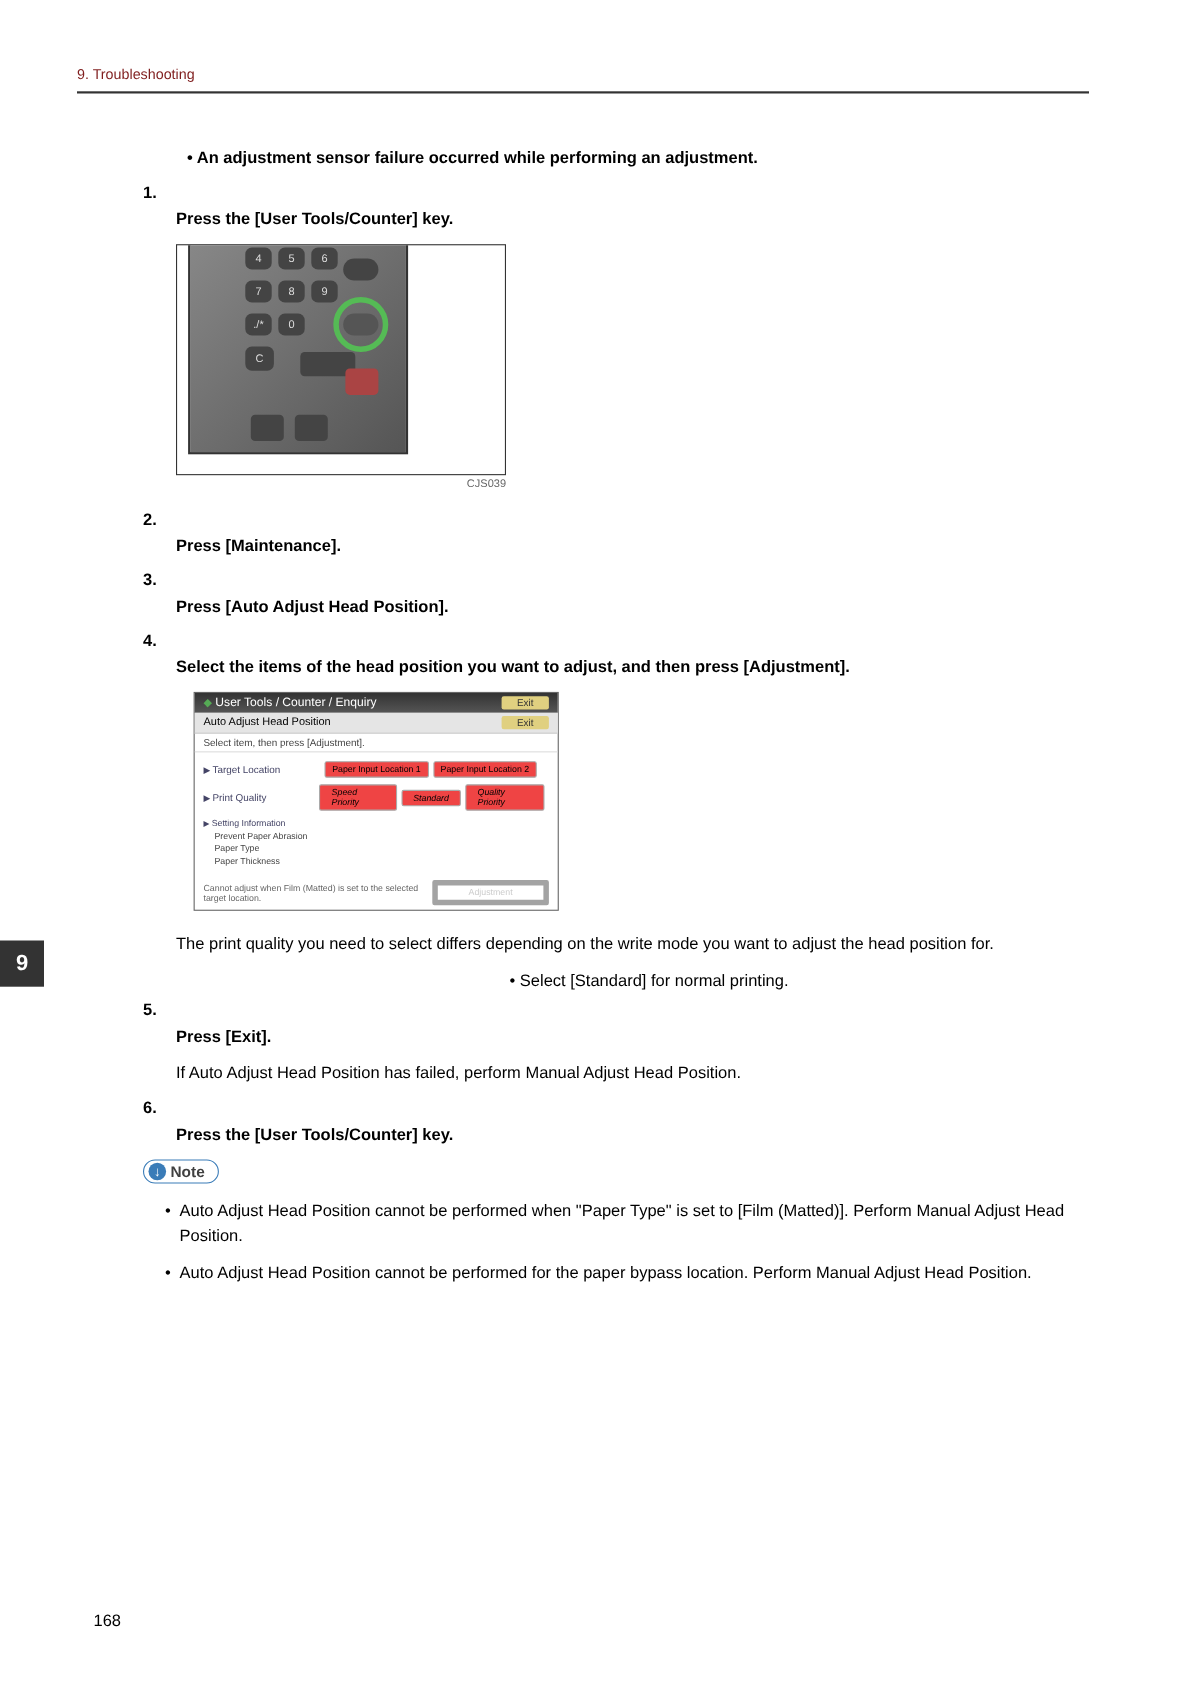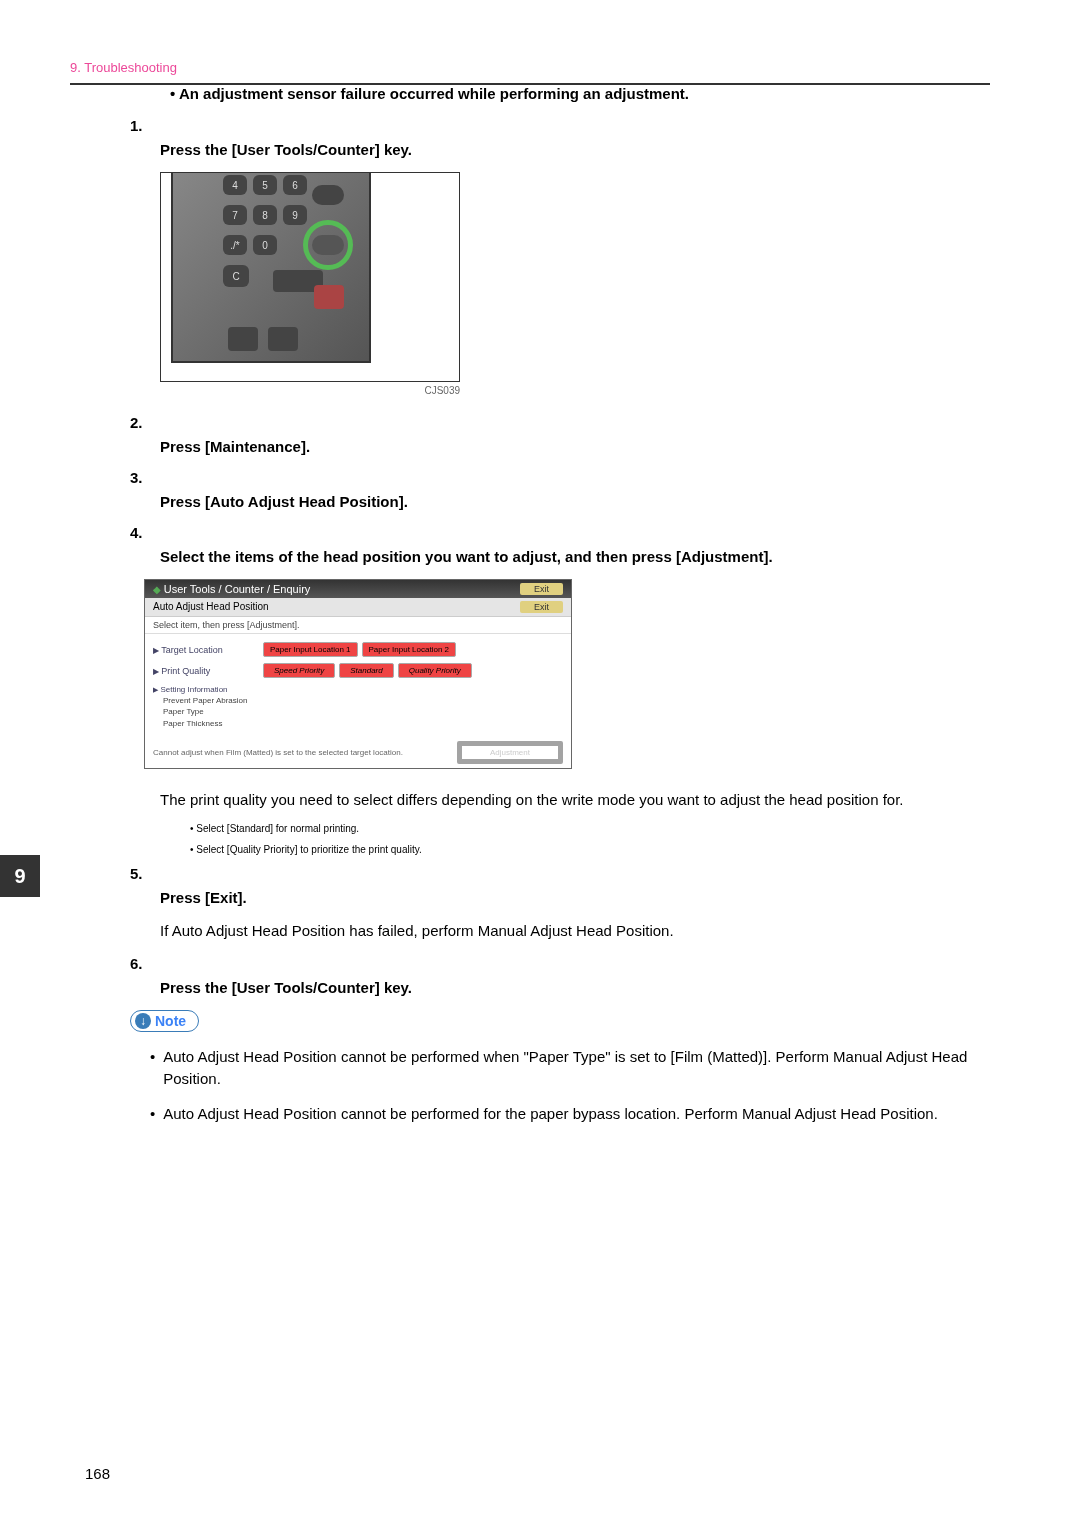--- a/index.html
+++ b/index.html
@@ -10,23 +10,24 @@
     body {
       font-family: Arial, Helvetica, sans-serif;
       background: #fff;
       width: 1080px;
       height: 1532px;
       position: relative;
       padding: 60px 90px 50px 70px;
     }
     .header {
       font-size: 13px;
-      color: #ec4899;
+      color: #7f1d1d;
       padding-bottom: 8px;
       border-bottom: 2px solid #333;
+      margin-bottom: 50px;
     }
     .content {
       padding-left: 60px;
     }
     .bullet-bold {
       font-weight: bold;
       font-size: 15px;
       margin-bottom: 15px;
       padding-left: 40px;
     }
@@ -135,23 +136,23 @@
       top: 55px;
     }
     .img-label {
       font-size: 10px;
       color: #666;
       text-align: right;
       width: 300px;
       margin-top: 3px;
     }
     .dialog-image {
-      margin-left: 14px;
+      margin-left: 46px;
       margin-bottom: 20px;
-      width: 428px;
+      width: 332px;
     }
     .dialog-outer {
       border: 1px solid #666;
       background: #fff;
     }
     .dialog-titlebar {
       background: linear-gradient(#333, #555);
       color: #fff;
       font-size: 11px;
       padding: 3px 8px;
@@ -246,23 +247,24 @@
       font-size: 8px;
       border-radius: 2px;
     }
     .body-text {
       font-size: 15px;
       margin-left: 30px;
       margin-bottom: 12px;
       line-height: 1.5;
     }
     .sub-bullet {
-      font-size: 10px;
+      font-size: 15px;
       margin-left: 60px;
       margin-bottom: 10px;
+      text-align: center;
     }
     .sub-bullet::before {
       content: "• ";
     }
     .note-badge {
       display: inline-flex;
       align-items: center;
       border: 1px solid #3a7cb8;
       border-radius: 12px;
       padding: 2px 12px 2px 4px;
@@ -276,21 +278,21 @@
       display: flex;
       align-items: center;
       justify-content: center;
       color: #fff;
       font-size: 12px;
       margin-right: 4px;
     }
     .note-text {
       font-weight: bold;
       font-size: 14px;
-      color: #3b82f6;
+      color: #404040;
     }
     .note-bullet {
       font-size: 15px;
       margin-left: 20px;
       margin-bottom: 12px;
       line-height: 1.5;
       display: flex;
     }
     .note-bullet-marker {
       margin-right: 8px;
@@ -406,21 +408,20 @@
       <div class="dialog-footer">
         <span>Cannot adjust when Film (Matted) is set to the selected target location.</span>
         <span class="dialog-adj-btn">Adjustment</span>
       </div>
     </div>
   </div>
 
   <div class="body-text">The print quality you need to select differs depending on the write mode you want to adjust the head position for.</div>
 
   <div class="sub-bullet">Select [Standard] for normal printing.</div>
-  <div class="sub-bullet">Select [Quality Priority] to prioritize the print quality.</div>
 
   <div class="step">
     <span class="step-num">5.</span>
     <span class="step-text">Press [Exit].</span>
   </div>
 
   <div class="body-text">If Auto Adjust Head Position has failed, perform Manual Adjust Head Position.</div>
 
   <div class="step">
     <span class="step-num">6.</span>

